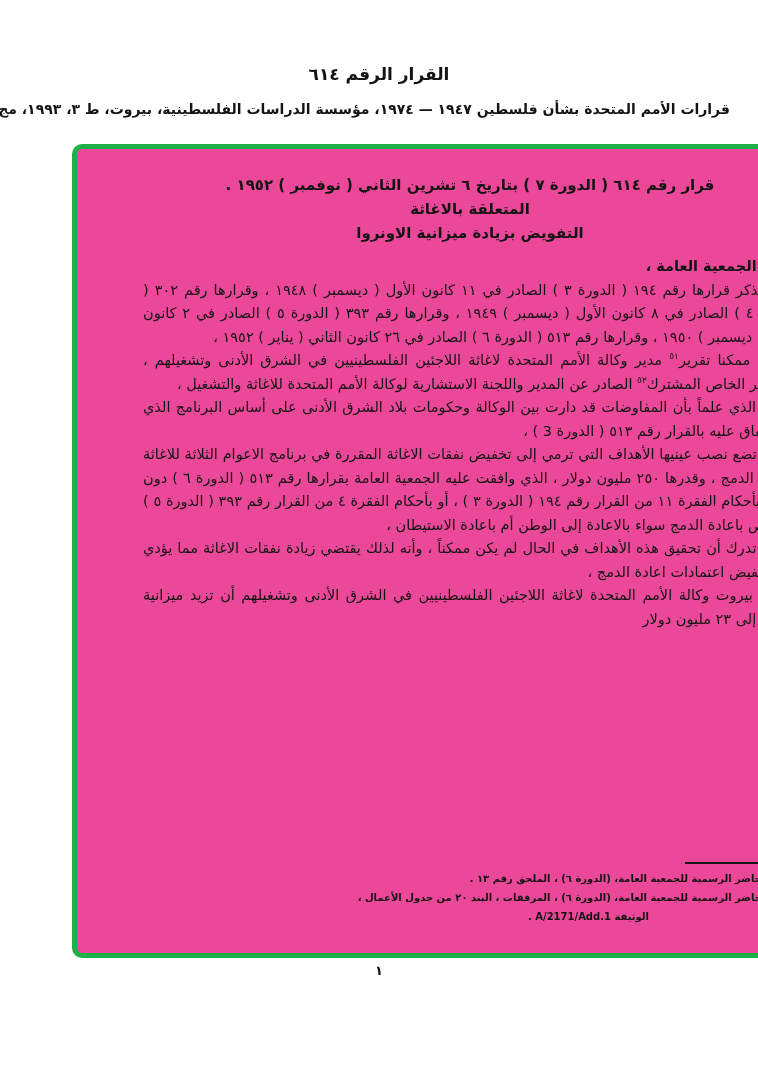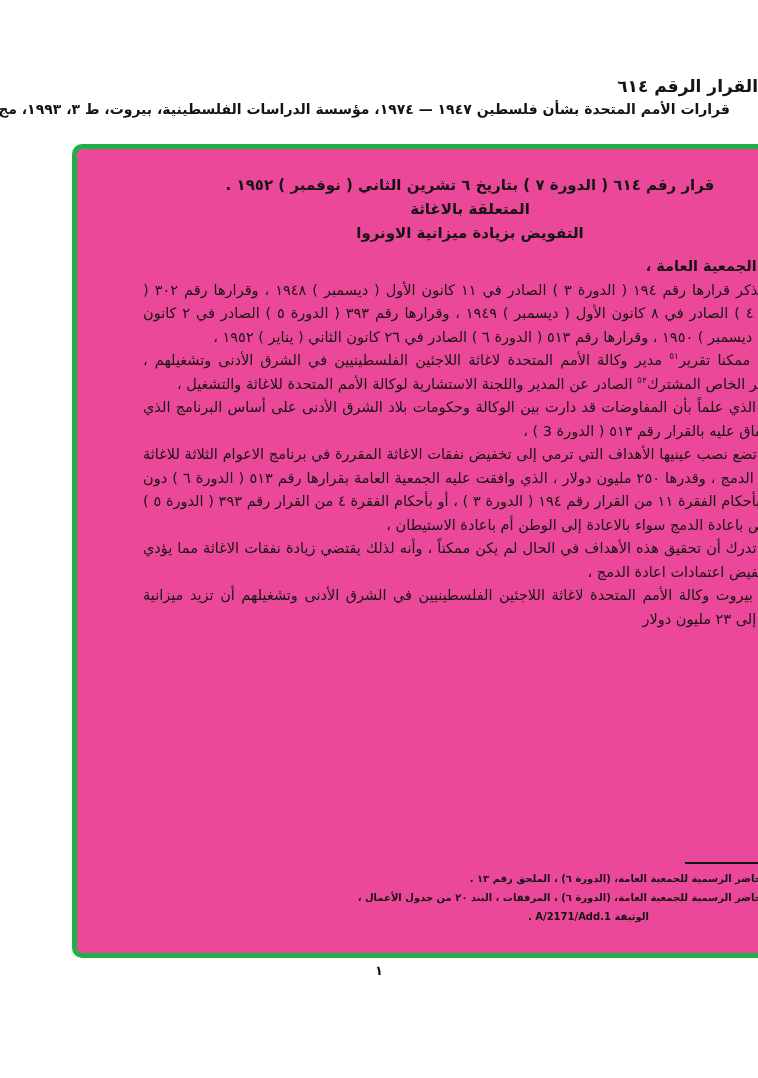--- a/index.html
+++ b/index.html
@@ -11,23 +11,24 @@
     width: 758px;
     height: 1078px;
     position: relative;
     font-family: "DejaVu Sans", sans-serif;
     color: #141414;
     overflow: hidden;
   }
 
   .doc-title {
     position: absolute;
-    top: 76px;
+    top: 64px;
     left: 0;
     width: 100%;
+    text-align: center;
     font-size: 17px;
     font-weight: bold;
     direction: rtl;
   }
 
   .source-line {
     position: absolute;
     top: 101px;
     left: 28px;
     right: 28px;

